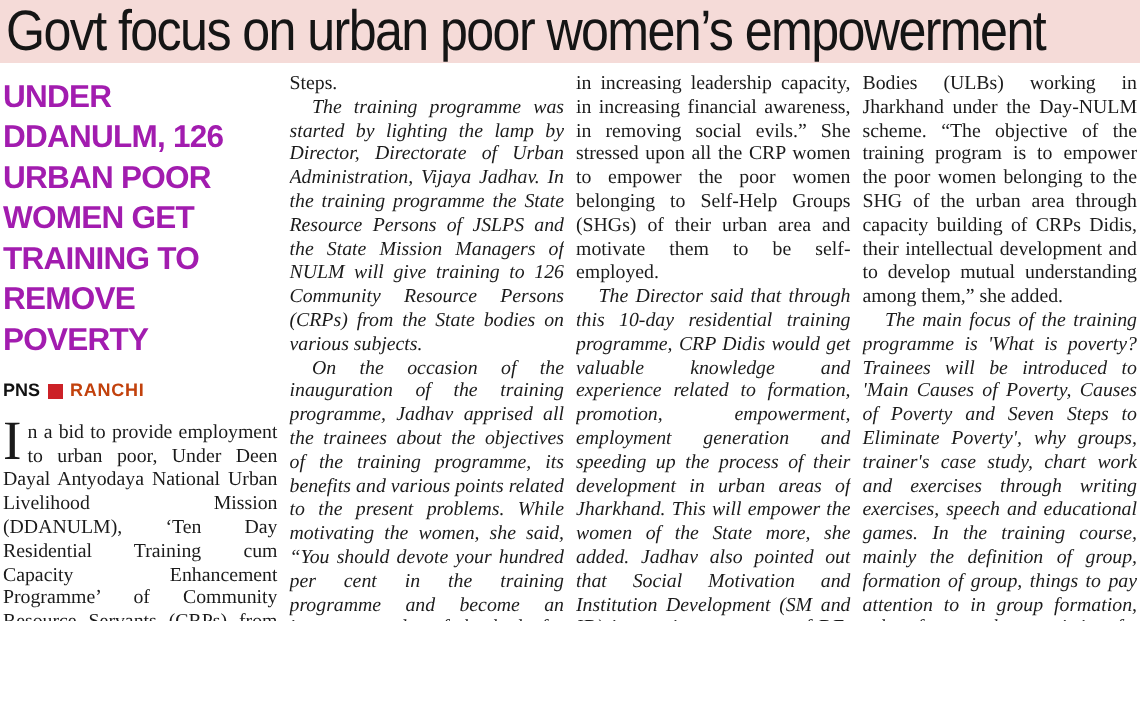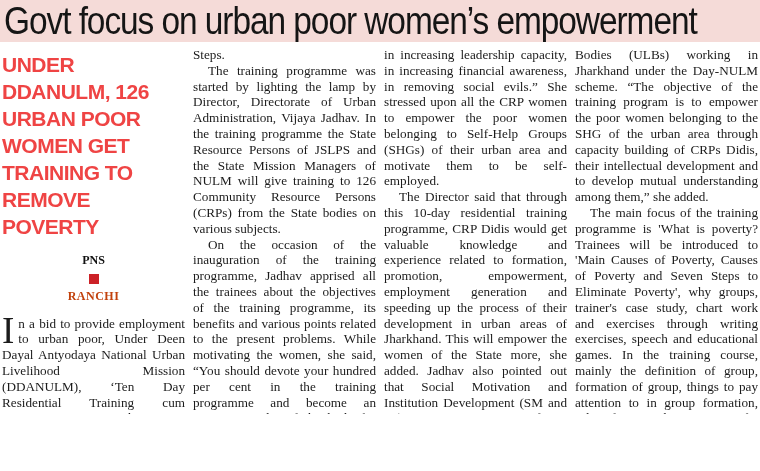--- a/index.html
+++ b/index.html
@@ -45,43 +45,42 @@
     line-height:15.8px;
     overflow:hidden;
   }
   .subheadline{
     margin:4px 0 0 0;
     font-family:"Liberation Sans", sans-serif;
     font-weight:700;
     font-size:21px;
     line-height:27px;
     letter-spacing:-0.5px;
-    color:#ef4444;
+    color:#a21caf;
     text-align:left;
   }
   .byline{
     display:flex;
     align-items:center;
     gap:5px;
     margin:13px 0 11px 0;
-    font-family:Liberation Serif, serif;
+    font-family:Liberation Sans, sans-serif;
     font-weight:700;
     font-size:12px;
     text-align:left;
-    flex-direction:column;
   }
   .byline .agency{color:#111111;}
   .byline .sq{
     width:10px;height:10px;
     background:#cc2127;
     display:inline-block;
   }
   .byline .city{color:#c2410c;letter-spacing:0.5px;}
   .col p{margin:0;}
-  .col p.indent{text-indent:15px;}
+  .col p.indent{text-indent:15px;font-style:italic;}
   .dropcap{
     float:left;
     font-size:37px;
     line-height:28px;
     padding:1px 4px 0 0;
     color:#1b1b1b;
   }
 </style>
 </head>
 <body>

